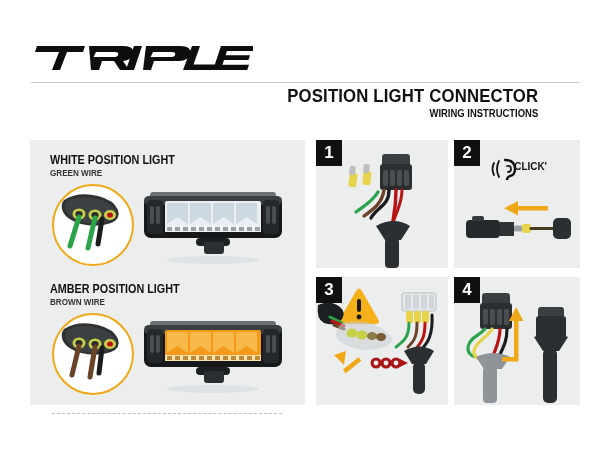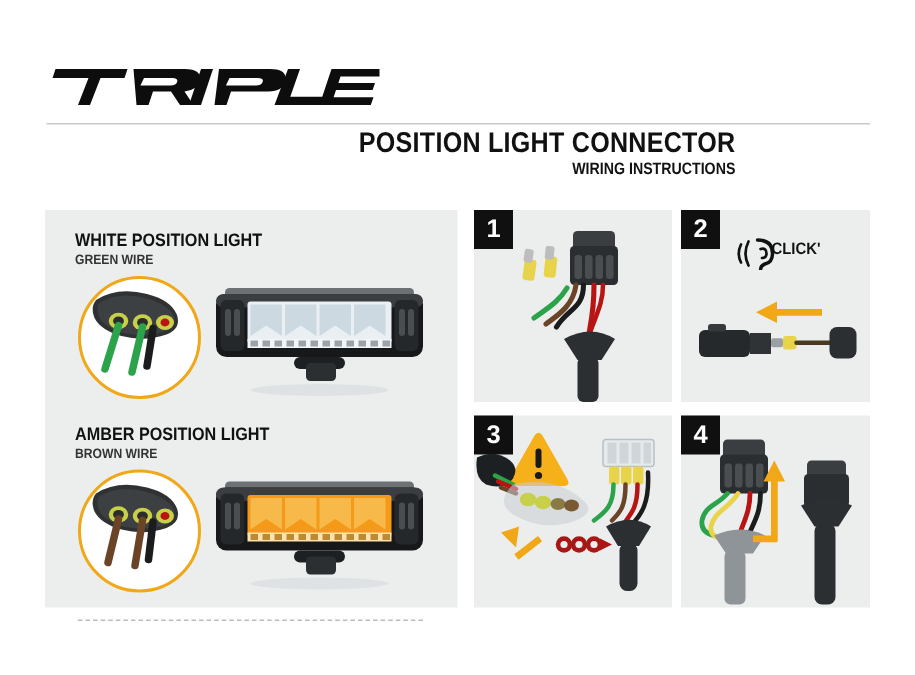--- a/index.html
+++ b/index.html
@@ -1,18 +1,18 @@
 <!DOCTYPE html>
 <html><head>
 <meta charset="utf-8">
 <style>
   html,body{margin:0;padding:0;background:#ffffff;}
   body{width:610px;height:450px;overflow:hidden;
        font-family:"Liberation Sans",sans-serif;color:#111;}
-  .sheet{position:relative;width:520px;height:450px;background:#fff;}
+  .sheet{position:relative;width:520px;height:450px;background:#fff;padding-left:48px;}
 
   
   .brand{position:absolute;left:33px;top:40px;width:220px;height:34px;}
   .brand svg{display:block;}
   .rule{position:absolute;left:31px;top:82px;width:549px;height:1px;background:#c9c9c9;}
   .titleblock{position:absolute;right:30px;top:86px;text-align:right;}
   .title{font-family:"Liberation Sans Narrow","Liberation Sans",sans-serif;
          font-weight:700;font-size:19px;letter-spacing:.2px;line-height:20px;
          color:#111;transform:scaleX(.88);transform-origin:right center;white-space:nowrap;}
   .subtitle{font-family:"Liberation Sans Narrow","Liberation Sans",sans-serif;

